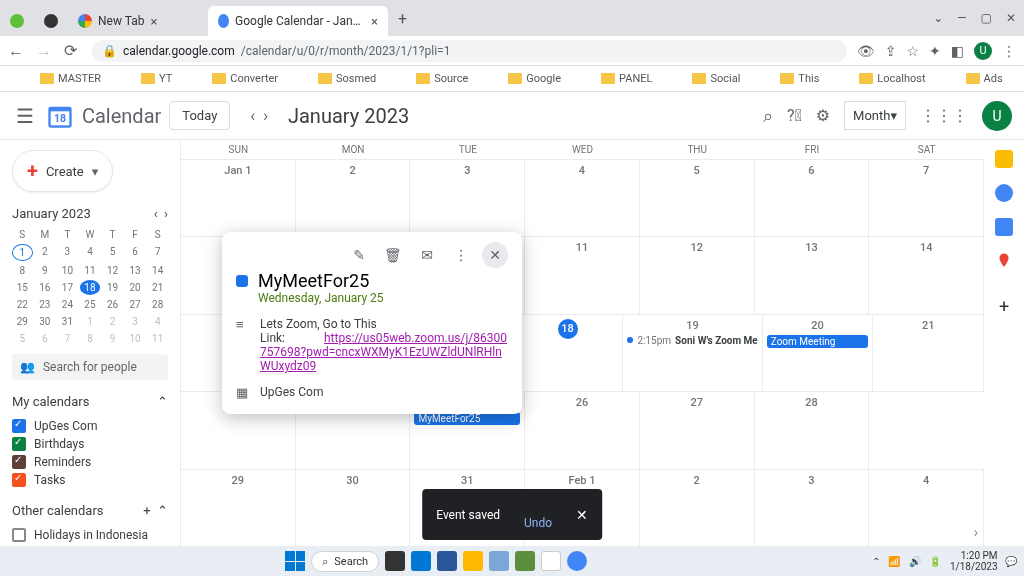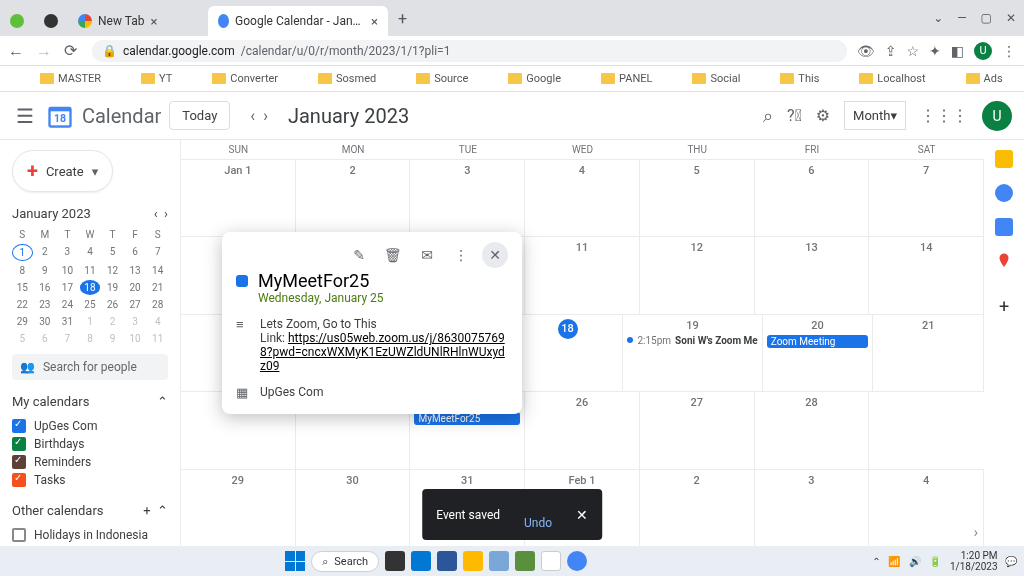--- a/index.html
+++ b/index.html
@@ -73,21 +73,21 @@
 .popup { position:absolute; top:232px; left:222px; width:300px; background:#fff; border-radius:8px; box-shadow:0 4px 18px rgba(0,0,0,.25); padding:10px 14px 14px; z-index:10;}
 .popup-actions { display:flex; justify-content:flex-end; gap:8px; color:#5f6368;}
 .popup-actions span { width:26px; height:26px; display:flex; align-items:center; justify-content:center; border-radius:50%; cursor:pointer; font-size:14px;}
 .popup-actions .close-bg { background:#e8eaed; }
 .popup-title { display:flex; gap:10px; align-items:flex-start; margin-top:2px;}
 .popup-title .sq { width:12px; height:12px; border-radius:3px; background:#1a73e8; margin-top:5px;}
 .popup-title h3 { font-size:18px; font-weight:400;}
 .popup-date { font-size:12px; color:#4d7c0f; margin-left:22px;}
 .popup-row { display:flex; gap:10px; font-size:12px; margin-top:12px; color:#3c4043;}
 .popup-row .ic { width:14px; color:#5f6368; font-size:13px; flex-shrink:0;}
-.popup a { color:#000000; text-decoration:underline; word-break:break-all;}
+.popup a { color:#a21caf; text-decoration:underline; word-break:break-all;margin-left:36px;}
 
 
 .toast { position:absolute; bottom:36px; left:50%; transform:translateX(-50%); background:#202124; color:#fff; font-size:12px; padding:10px 14px; border-radius:4px; display:flex; gap:24px; align-items:center;}
 .toast .undo { color:#8ab4f8; cursor:pointer;margin-top:17px;}
 .toast .x { cursor:pointer; font-size:14px;}
 
 
 .taskbar { position:absolute; bottom:0; left:0; right:0; height:30px; background:#e9edf4; display:flex; align-items:center; padding:0 6px; gap:6px; font-size:11px; color:#333;}
 .win-logo { width:20px; height:20px; display:grid; grid-template-columns:1fr 1fr; grid-template-rows:1fr 1fr; gap:1px;}
 .win-logo div{background:#0078d4;}

